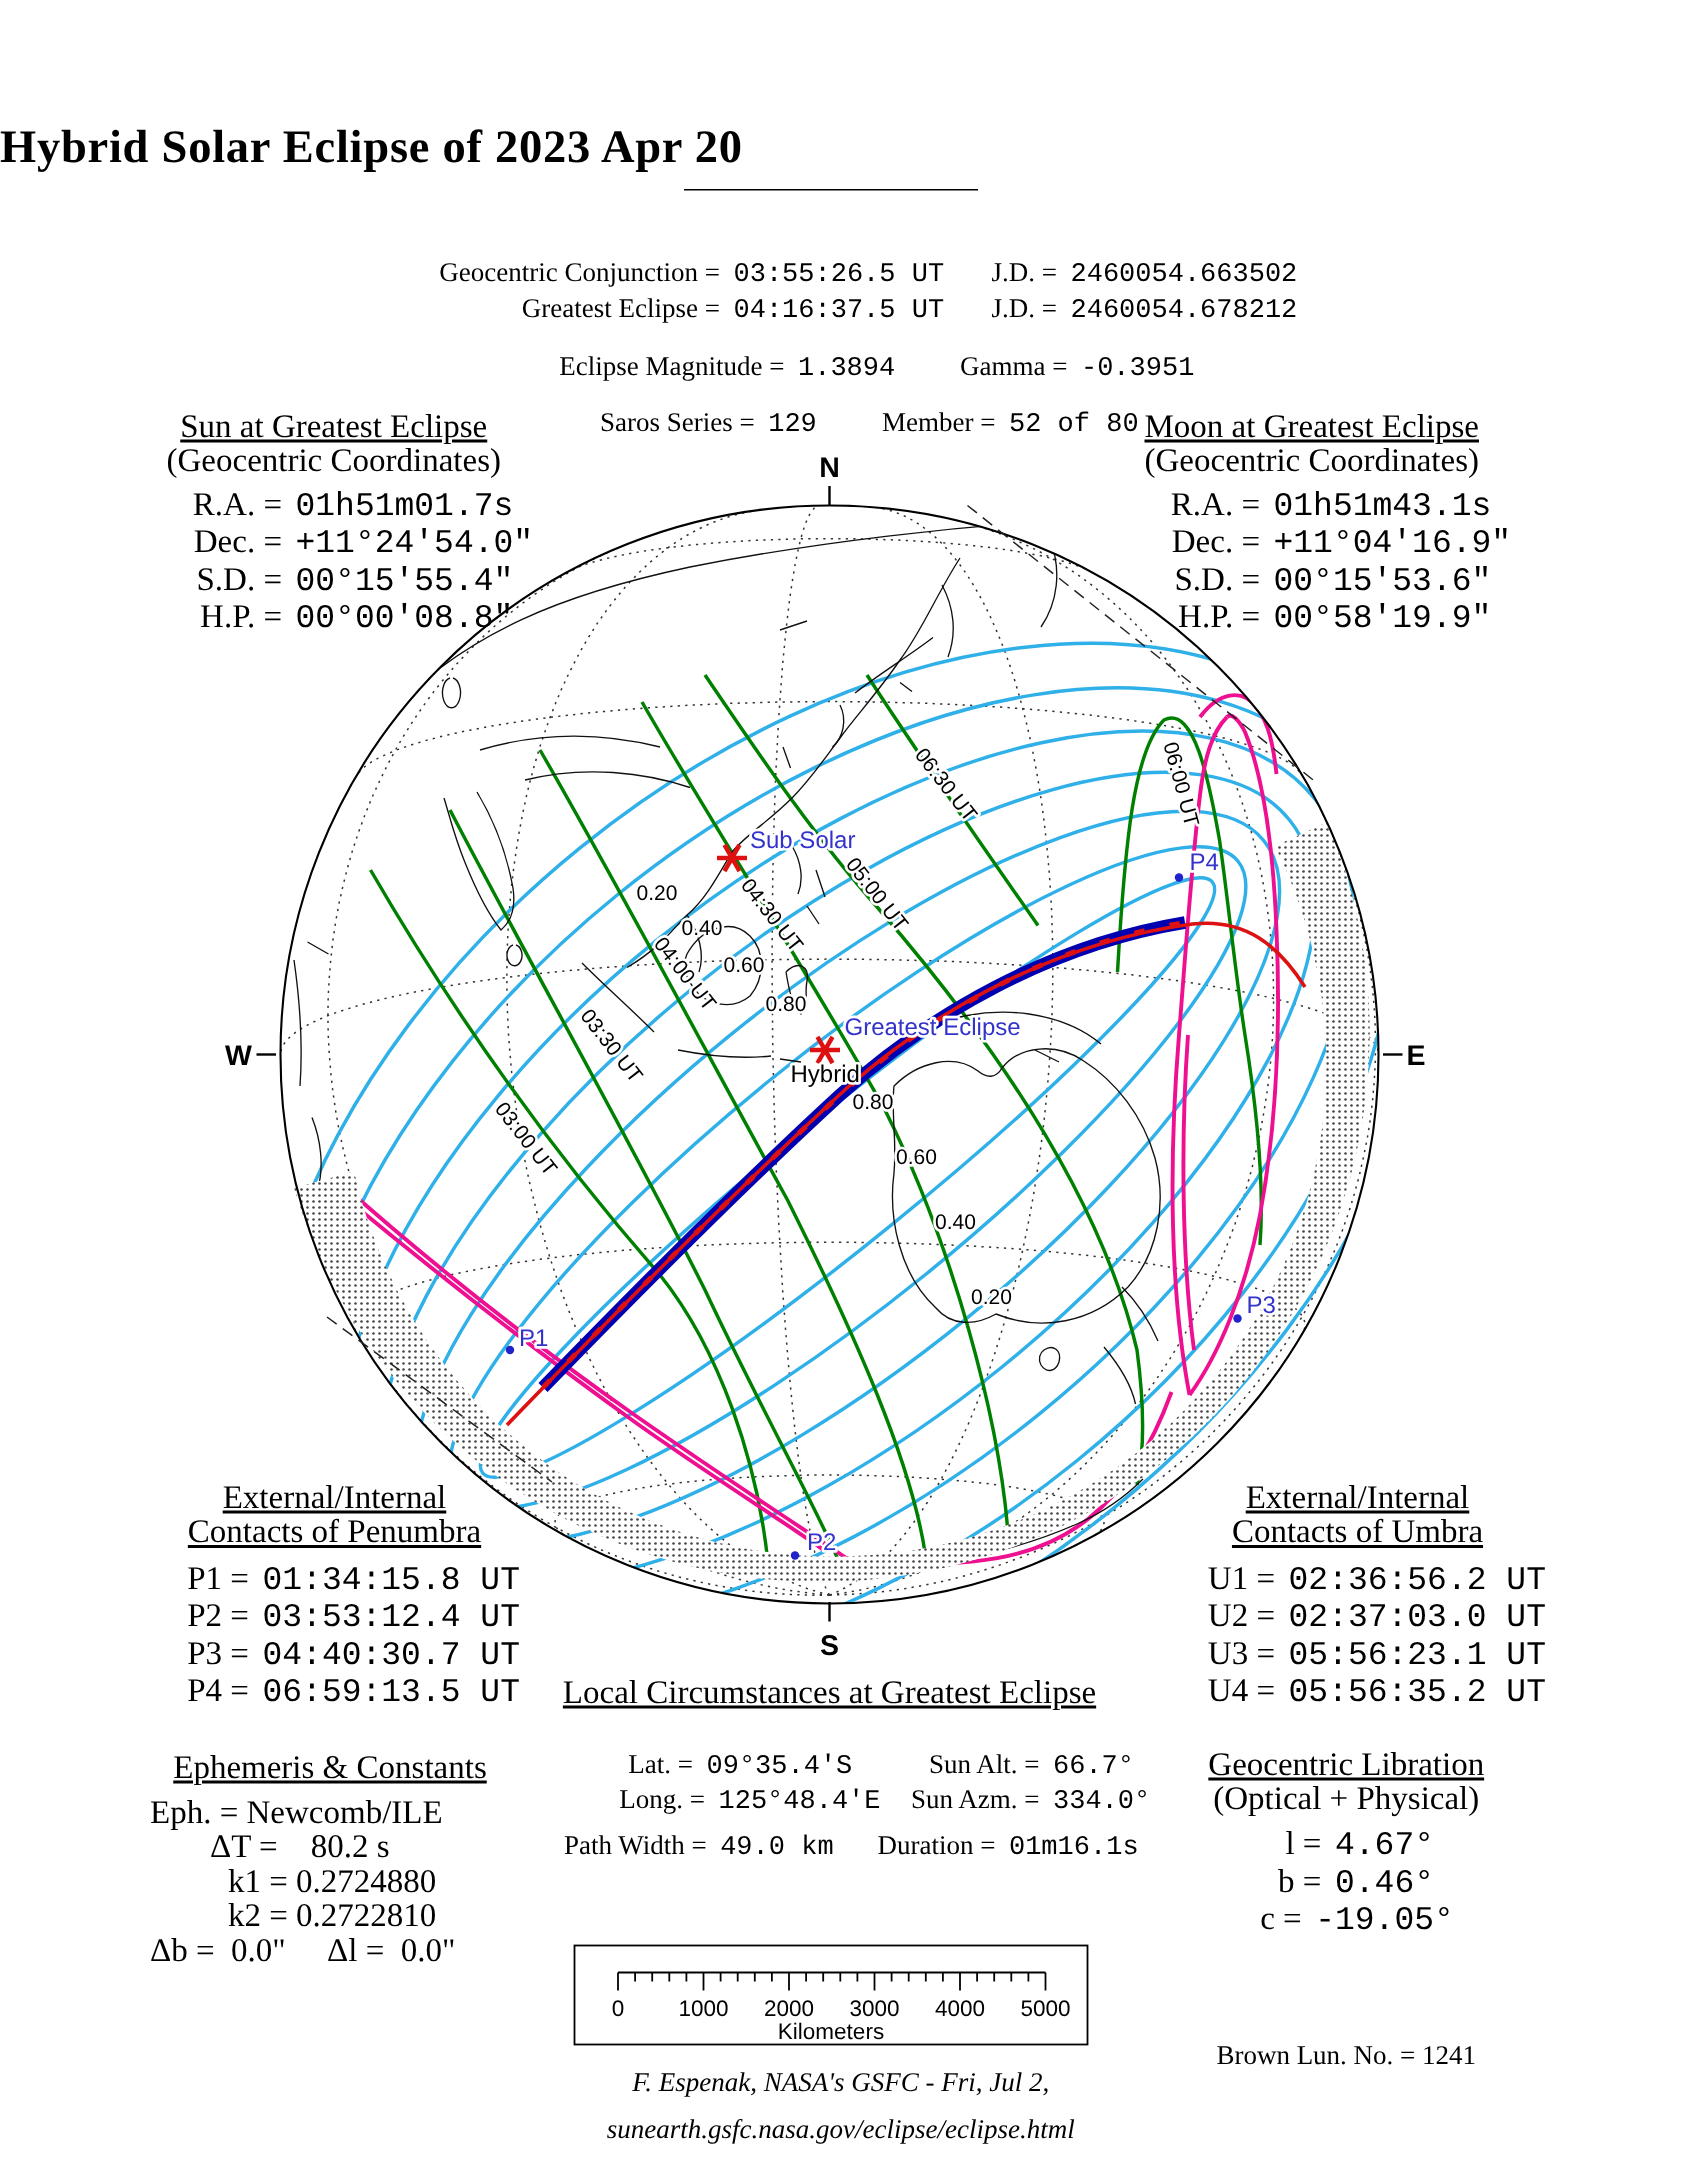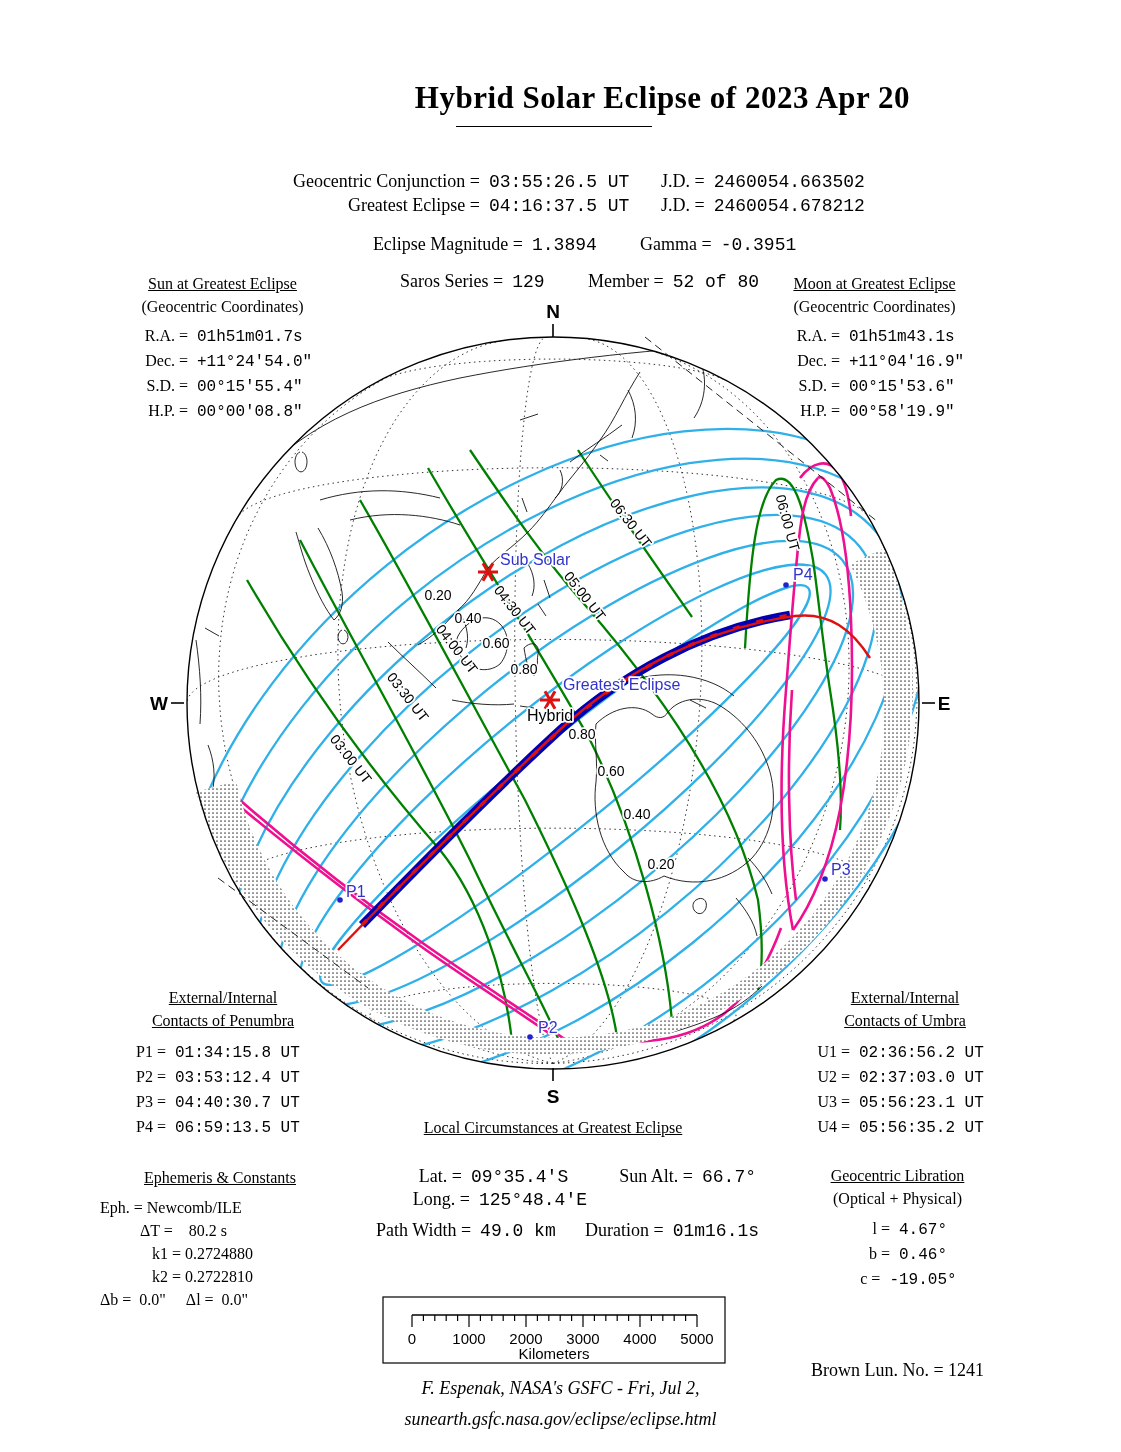--- a/index.html
+++ b/index.html
@@ -1,24 +1,24 @@
 <!DOCTYPE html>
 <html><head>
 <meta charset="utf-8">
 <style>
   html,body{margin:0;padding:0;background:#ffffff;}
   #page{position:relative;width:1121px;height:1452px;background:#fff;overflow:hidden;
         font-family:"Liberation Serif","DejaVu Serif",serif;color:#000;}
   .abs{position:absolute;}
-  #title{top:80px;left:0;width:910px;text-align:right;font-size:31px;font-weight:bold;letter-spacing:.5px;}
+  #title{top:80px;left:0;width:910px;text-align:left;font-size:31px;font-weight:bold;letter-spacing:.5px;}
   #title-rule{top:126px;left:456px;width:196px;height:0;border-top:1.6px solid #000;}
   .hrow{font-size:18px;white-space:pre;}
   .kv .k{display:inline-block;text-align:right;}
   .kv .v{margin-left:9px;font-family:Liberation Mono, monospace;}
-  .blk{font-size:16px;line-height:23px;}
+  .blk{font-size:22px;line-height:23px;}
   .blk .bt{text-decoration:underline;text-align:center;}
   .blk .bs{text-align:center;}
   .blk .row{white-space:pre;}
   .ctr{text-align:center;}
   svg text{font-family:"Liberation Sans","DejaVu Sans",sans-serif;}
   .maplbl{paint-order:stroke;stroke:#ffffff;stroke-width:3.5px;stroke-linejoin:round;}
   .blue{fill:#3333cc;}
   #footer1,#footer2{left:0;width:1121px;text-align:center;font-style:italic;font-size:18px;}
 </style>
 </head>
@@ -288,20 +288,22 @@
 
   <div class="abs blk" style="top:1116px;left:353px;width:400px">
     <div class="bt">Local Circumstances at Greatest Eclipse</div>
   </div>
   <div class="abs hrow kv" style="top:1145px;left:382px">
     <span class="k" style="width:62px">Lat. =</span><span class="v">09°35.4'S</span></div>
   <div class="abs hrow kv" style="top:1168px;left:390px">
     <span class="k" style="width:62px">Long. =</span><span class="v">125°48.4'E</span></div>
   <div class="abs hrow kv" style="top:1145px;left:585px">
     <span class="k" style="width:90px">Sun Alt. =</span><span class="v">66.7°</span></div>
+  <div class="abs hrow kv" style="top:1168px;left:585px">
+    <span class="k" style="width:90px">Sun Azm. =</span><span class="v">334.0°</span></div>
   <div class="abs hrow kv" style="top:1199px;left:358px">
     <span class="k">Path Width =</span><span class="v">49.0 km</span></div>
   <div class="abs hrow kv" style="top:1199px;left:567px">
     <span class="k">Duration =</span><span class="v">01m16.1s</span></div>
 
   <div class="abs blk" style="top:1166px;left:100px;width:240px">
     <div class="bt">Ephemeris &amp; Constants</div>
     <div style="height:7px"></div>
     <div class="row">Eph. = Newcomb/ILE</div>
     <div class="row" style="padding-left:40px">ΔT =    80.2 s</div>

